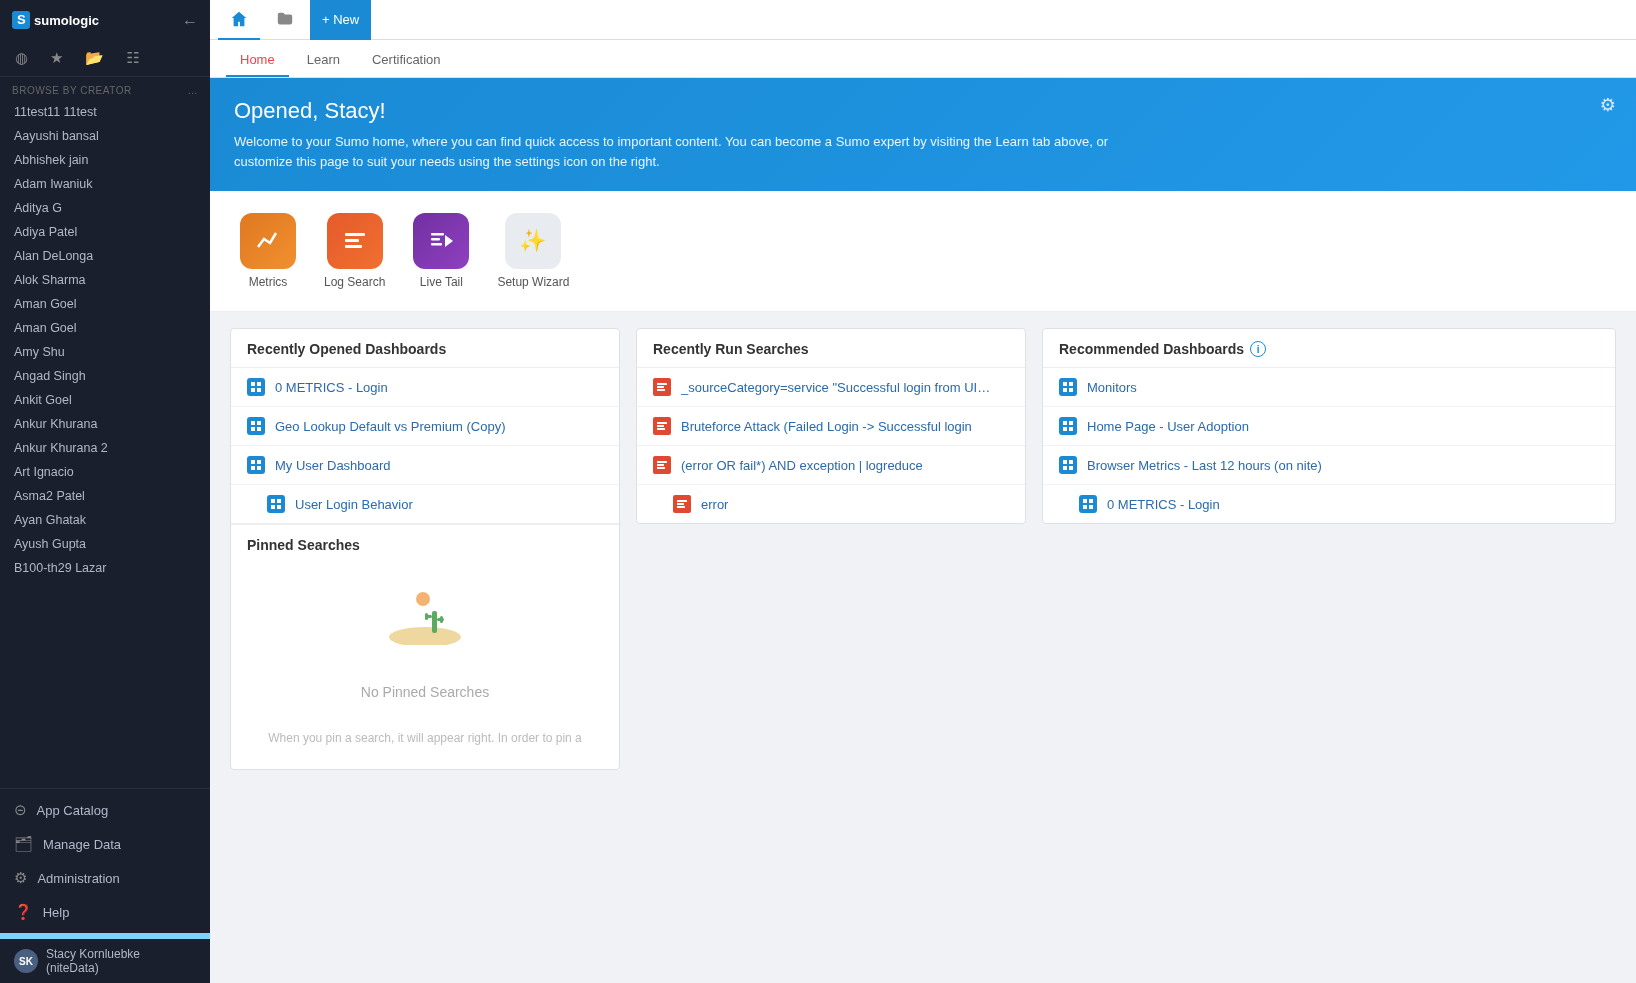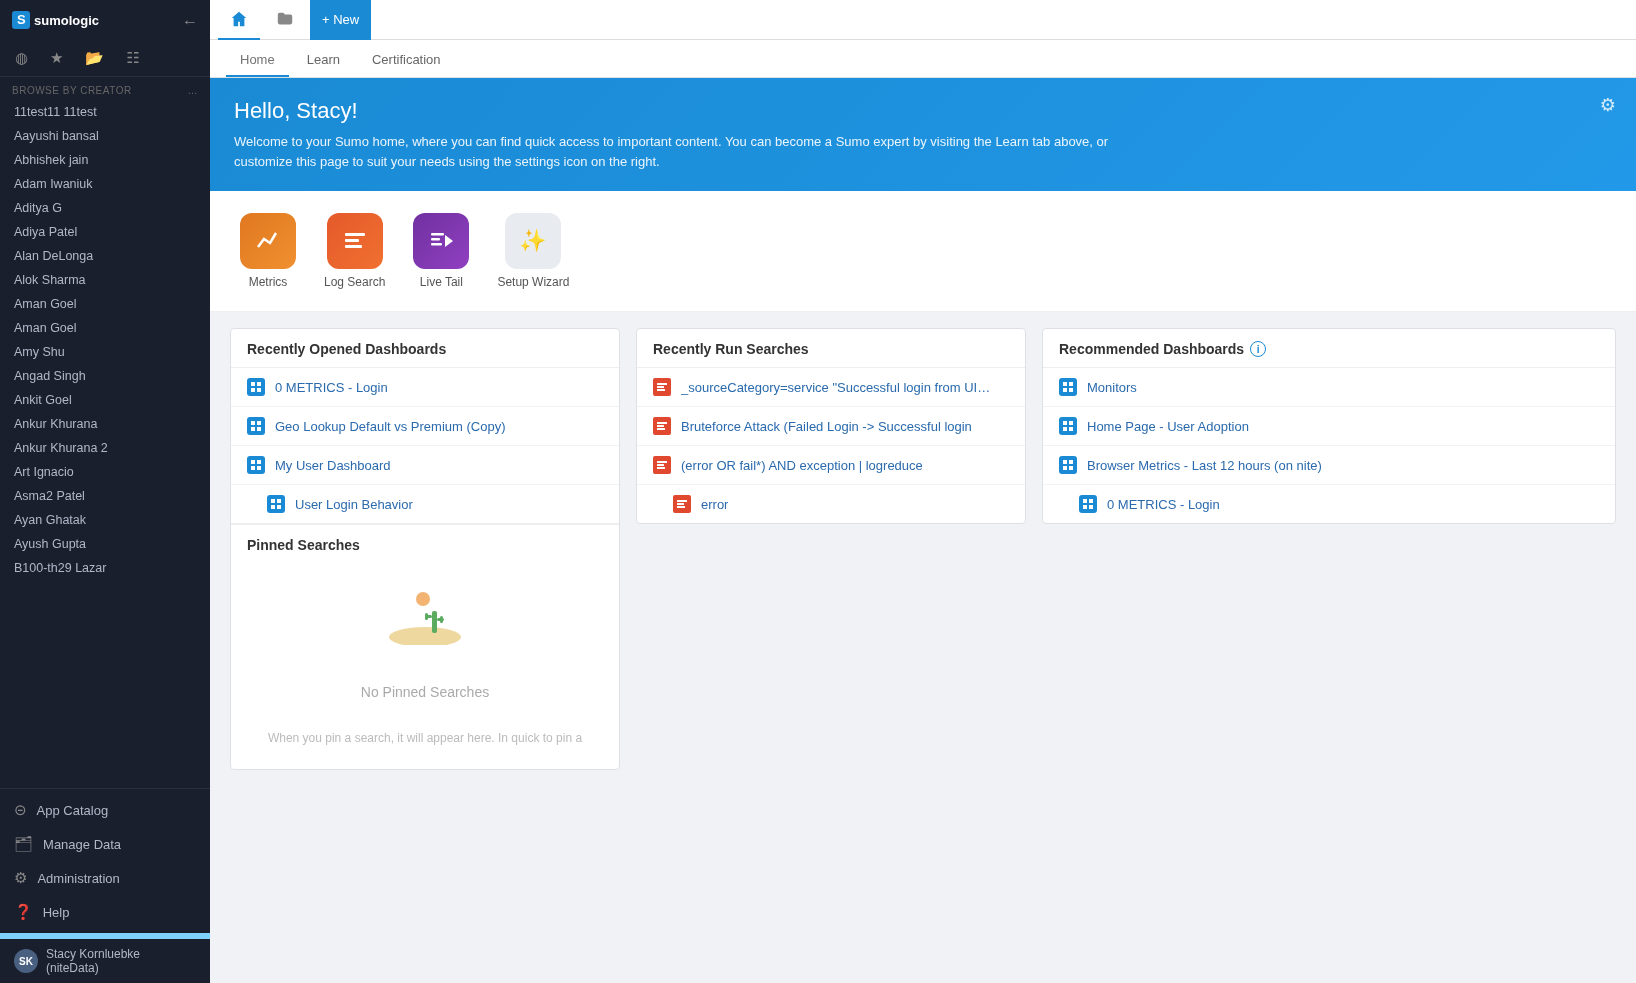--- a/index.html
+++ b/index.html
@@ -158,21 +158,21 @@
       height: 38px;
     }
     .content-tab {
       padding: 8px 14px;
       cursor: pointer;
       color: #666;
       font-size: 13px;
       border-bottom: 2px solid transparent;
       margin-right: 4px;
     }
-    .content-tab.active { color: #737373; border-bottom-color: #1a8ad4; font-weight: 500; }
+    .content-tab.active { color: #ef4444; border-bottom-color: #1a8ad4; font-weight: 500; }
 
     
     #page-content {
       flex: 1;
       overflow-y: auto;
       padding: 0;
     }
     #page-content::-webkit-scrollbar { width: 6px; }
     #page-content::-webkit-scrollbar-track { background: #f0f2f5; }
     #page-content::-webkit-scrollbar-thumb { background: #c0c8d0; }
@@ -443,21 +443,21 @@
 
   <div id="content-tabs">
     <div class="content-tab active">Home</div>
     <div class="content-tab">Learn</div>
     <div class="content-tab">Certification</div>
   </div>
 
   <div id="page-content">
 
     <div id="welcome-banner">
-      <h1>Hello, Stacy!</h1>
+      <h1>Opened, Stacy!</h1>
       <p>Welcome to your Sumo home, where you can find quick access to important content. You can become a Sumo expert by visiting the Learn tab above, or customize this page to suit your needs using the settings icon on the right.</p>
       <span id="settings-gear">⚙</span>
     </div>
 
     <div id="quick-access">
       <div class="quick-item">
         <div class="quick-icon metrics">
           <svg width="28" height="28" viewBox="0 0 28 28" fill="white">
             <polyline points="4,20 10,12 16,16 22,6" stroke="white" stroke-width="2.5" fill="none"></polyline>
           </svg>
@@ -561,21 +561,21 @@
 
                   <rect x="47" y="26" width="5" height="22" rx="2" fill="#5aaa60"></rect>
 
                   <rect x="40" y="30" width="7" height="3" rx="1.5" fill="#5aaa60"></rect>
                   <rect x="40" y="28" width="3" height="7" rx="1.5" fill="#5aaa60"></rect>
                   <rect x="52" y="33" width="7" height="3" rx="1.5" fill="#5aaa60"></rect>
                   <rect x="55" y="31" width="3" height="7" rx="1.5" fill="#5aaa60"></rect>
                 </svg>
               </div>
               <div id="no-pinned-text">No Pinned Searches</div>
-              <div id="no-pinned-sub">When you pin a search, it will appear here. In quick to pin a</div>
+              <div id="no-pinned-sub">When you pin a search, it will appear right. In order to pin a</div>
             </div>
           </div>
         </div>
       </div>
 
       <div class="center-col">
         <div class="panel">
           <div class="panel-header">
             <span>Recently Run Searches</span>
           </div>

